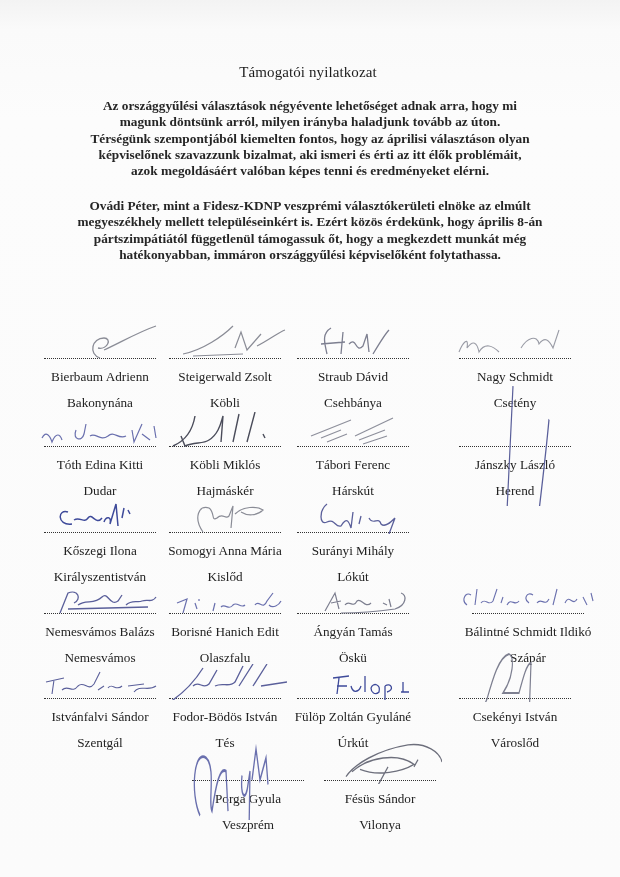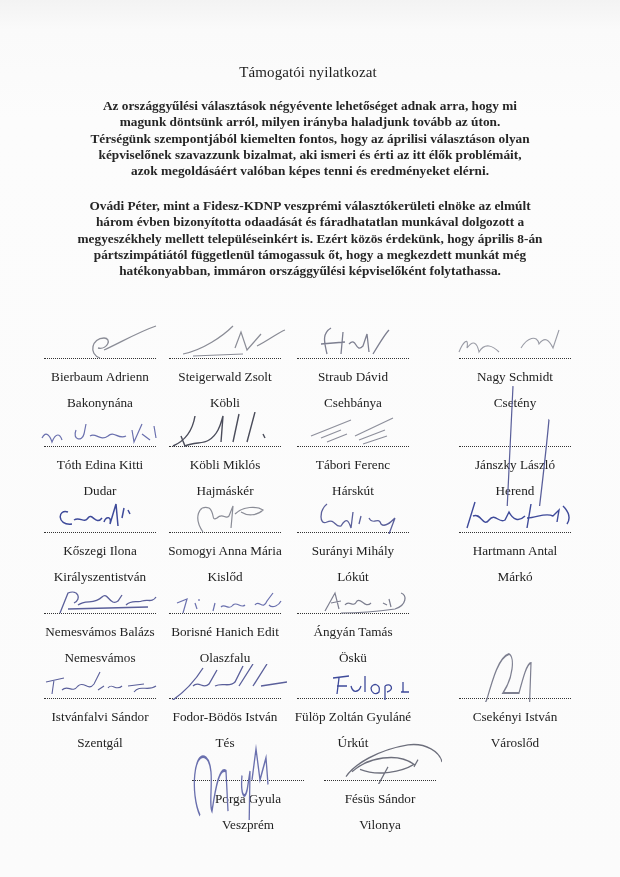--- a/index.html
+++ b/index.html
@@ -51,21 +51,20 @@
   <div class="para para1">
     <span>Az országgyűlési választások négyévente lehetőséget adnak arra, hogy mi</span>
     <span>magunk döntsünk arról, milyen irányba haladjunk tovább az úton.</span>
     <span>Térségünk szempontjából kiemelten fontos, hogy az áprilisi választáson olyan</span>
     <span>képviselőnek szavazzunk bizalmat, aki ismeri és érti az itt élők problémáit,</span>
     <span>azok megoldásáért valóban képes tenni és eredményeket elérni.</span>
   </div>
 
   <div class="para para2">
     <span>Ovádi Péter, mint a Fidesz-KDNP veszprémi választókerületi elnöke az elmúlt</span>
-    <span>három évben bizonyította odaadását és fáradhatatlan munkával dolgozott a</span>
     <span>megyeszékhely mellett településeinkért is. Ezért közös érdekünk, hogy április 8-án</span>
     <span>pártszimpátiától függetlenül támogassuk őt, hogy a megkezdett munkát még</span>
     <span>hatékonyabban, immáron országgyűlési képviselőként folytathassa.</span>
   </div>
 
   <div class="sig" style="left:38px; top:358px;">
     <svg class="scribble" viewBox="0 0 124 36">
         <path d="M62 34 C50 30 54 14 66 14 C74 14 70 26 60 24 M66 26 C80 20 100 8 118 2" stroke="#8a8c96" stroke-width="1.3" fill="none"></path>
       </svg>
     <span class="line"></span>
@@ -147,28 +146,20 @@
     <span class="town">Kislőd</span>
   </div>
   <div class="sig" style="left:291px; top:532px;text-align:center;">
     <svg class="scribble" viewBox="0 0 124 36">
         <path d="M36 6 C28 12 28 28 36 24 C44 20 44 30 50 28 C56 18 58 24 60 30 L62 14 M68 26 L70 18 M78 20 C82 28 88 18 90 26 C94 30 100 24 104 20 M104 20 L98 36" stroke="#5a5f9a" stroke-width="1.3" fill="none"></path>
       </svg>
     <span class="line"></span>
     <span class="name">Surányi Mihály</span>
     <span class="town">Lókút</span>
   </div>
-  <div class="sig" style="left:453px; top:532px;">
-    <svg class="scribble" viewBox="0 0 124 36">
-        <path d="M14 30 L22 4 M20 18 C28 14 30 30 36 22 C42 14 46 26 52 22 L56 14 C60 22 66 24 72 18 M78 6 L74 30 M74 20 C84 20 92 14 100 18 L106 12 L104 24 M110 8 C116 14 118 20 114 26" stroke="#3e4a9a" stroke-width="1.4" fill="none"></path>
-      </svg>
-    <span class="line"></span>
-    <span class="name">Hartmann Antal</span>
-    <span class="town">Márkó</span>
-  </div>
 
   <div class="sig" style="left:38px; top:613px;">
     <svg class="scribble" viewBox="0 0 124 36">
         <path d="M22 34 L30 14 C40 10 44 20 36 24 M40 26 C48 20 56 26 64 18 C70 12 72 28 80 22 L84 16 M88 26 C94 20 100 24 104 22 C110 20 114 24 118 18 M30 30 L110 28" stroke="#5a5f9a" stroke-width="1.3" fill="none"></path>
       </svg>
     <span class="line"></span>
     <span class="name">Nemesvámos Balázs</span>
     <span class="town">Nemesvámos</span>
   </div>
   <div class="sig" style="left:163px; top:613px;">
@@ -179,20 +170,28 @@
     <span class="name">Borisné Hanich Edit</span>
     <span class="town">Olaszfalu</span>
   </div>
   <div class="sig" style="left:291px; top:613px;">
     <svg class="scribble" viewBox="0 0 124 36">
         <path d="M34 32 L44 14 L48 30 M40 24 L50 22 M54 26 C58 20 62 30 66 22 C70 18 74 30 80 24 M50 34 C70 34 90 32 104 30 C116 26 116 16 110 14 M92 24 L96 26 M98 20 L100 28" stroke="#7d7f90" stroke-width="1.2" fill="none"></path>
       </svg>
     <span class="line"></span>
     <span class="name">Ángyán Tamás</span>
     <span class="town">Öskü</span>
+  </div>
+  <div class="sig" style="left:453px; top:613px; width:150px;">
+    <svg class="scribble" viewBox="0 0 150 36" style="width:150px;">
+        <path d="M14 26 C8 22 12 12 18 16 M22 26 L24 10 M28 24 C32 18 36 28 40 22 L44 10 M48 24 L50 18 M54 26 C58 18 62 28 66 22 M76 24 C70 20 74 12 80 16 M84 24 C88 18 92 28 96 20 M100 26 L104 10 M112 24 C116 14 120 28 124 20 M130 18 L134 26 M138 14 L140 22" stroke="#6a70ae" stroke-width="1.1" fill="none"></path>
+      </svg>
+    <span class="line"></span>
+    <span class="name">Bálintné Schmidt Ildikó</span>
+    <span class="town">Szápár</span>
   </div>
 
   <div class="sig" style="left:38px; top:698px;">
     <svg class="scribble" viewBox="0 0 124 36">
         <path d="M8 18 L26 14 M16 16 L14 30 M24 26 C30 20 34 30 40 22 C46 16 50 28 56 20 L62 8 M60 26 L66 22 M70 24 C74 18 78 28 84 22 M90 22 L106 20 M96 28 C102 20 110 28 118 22" stroke="#5a5f9a" stroke-width="1.1" fill="none"></path>
       </svg>
     <span class="line"></span>
     <span class="name">Istvánfalvi Sándor</span>
     <span class="town">Szentgál</span>
   </div>

